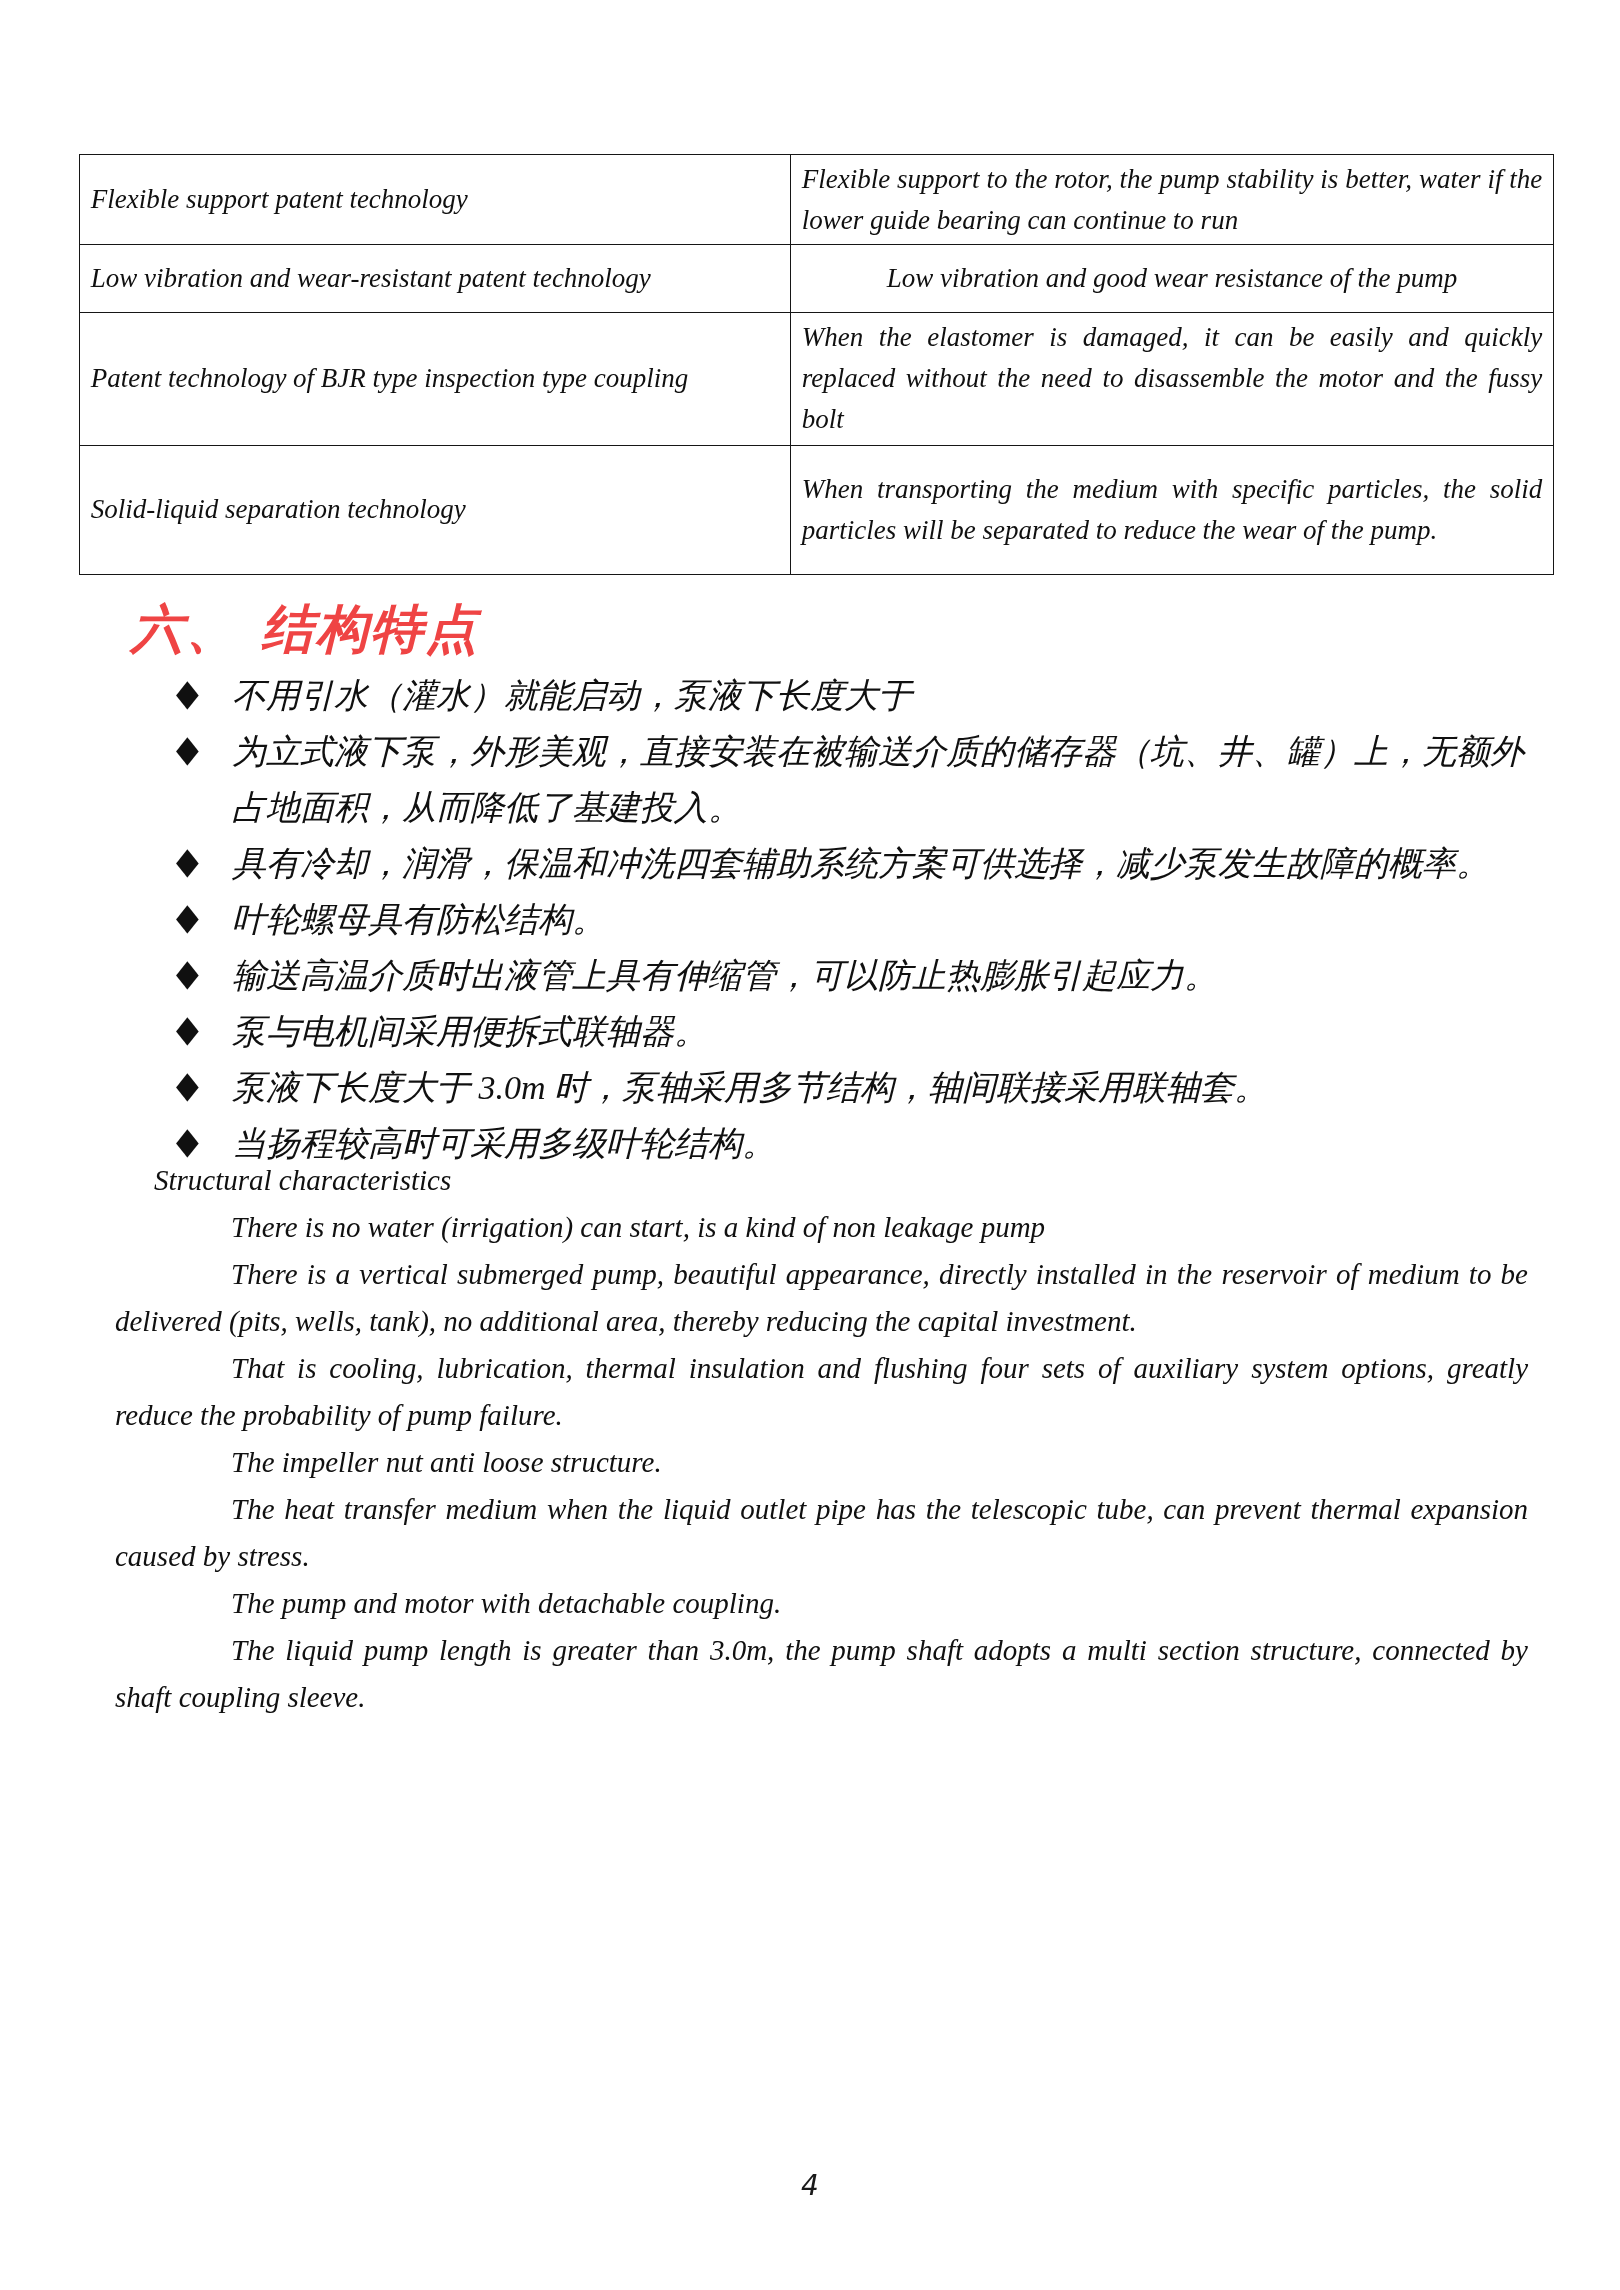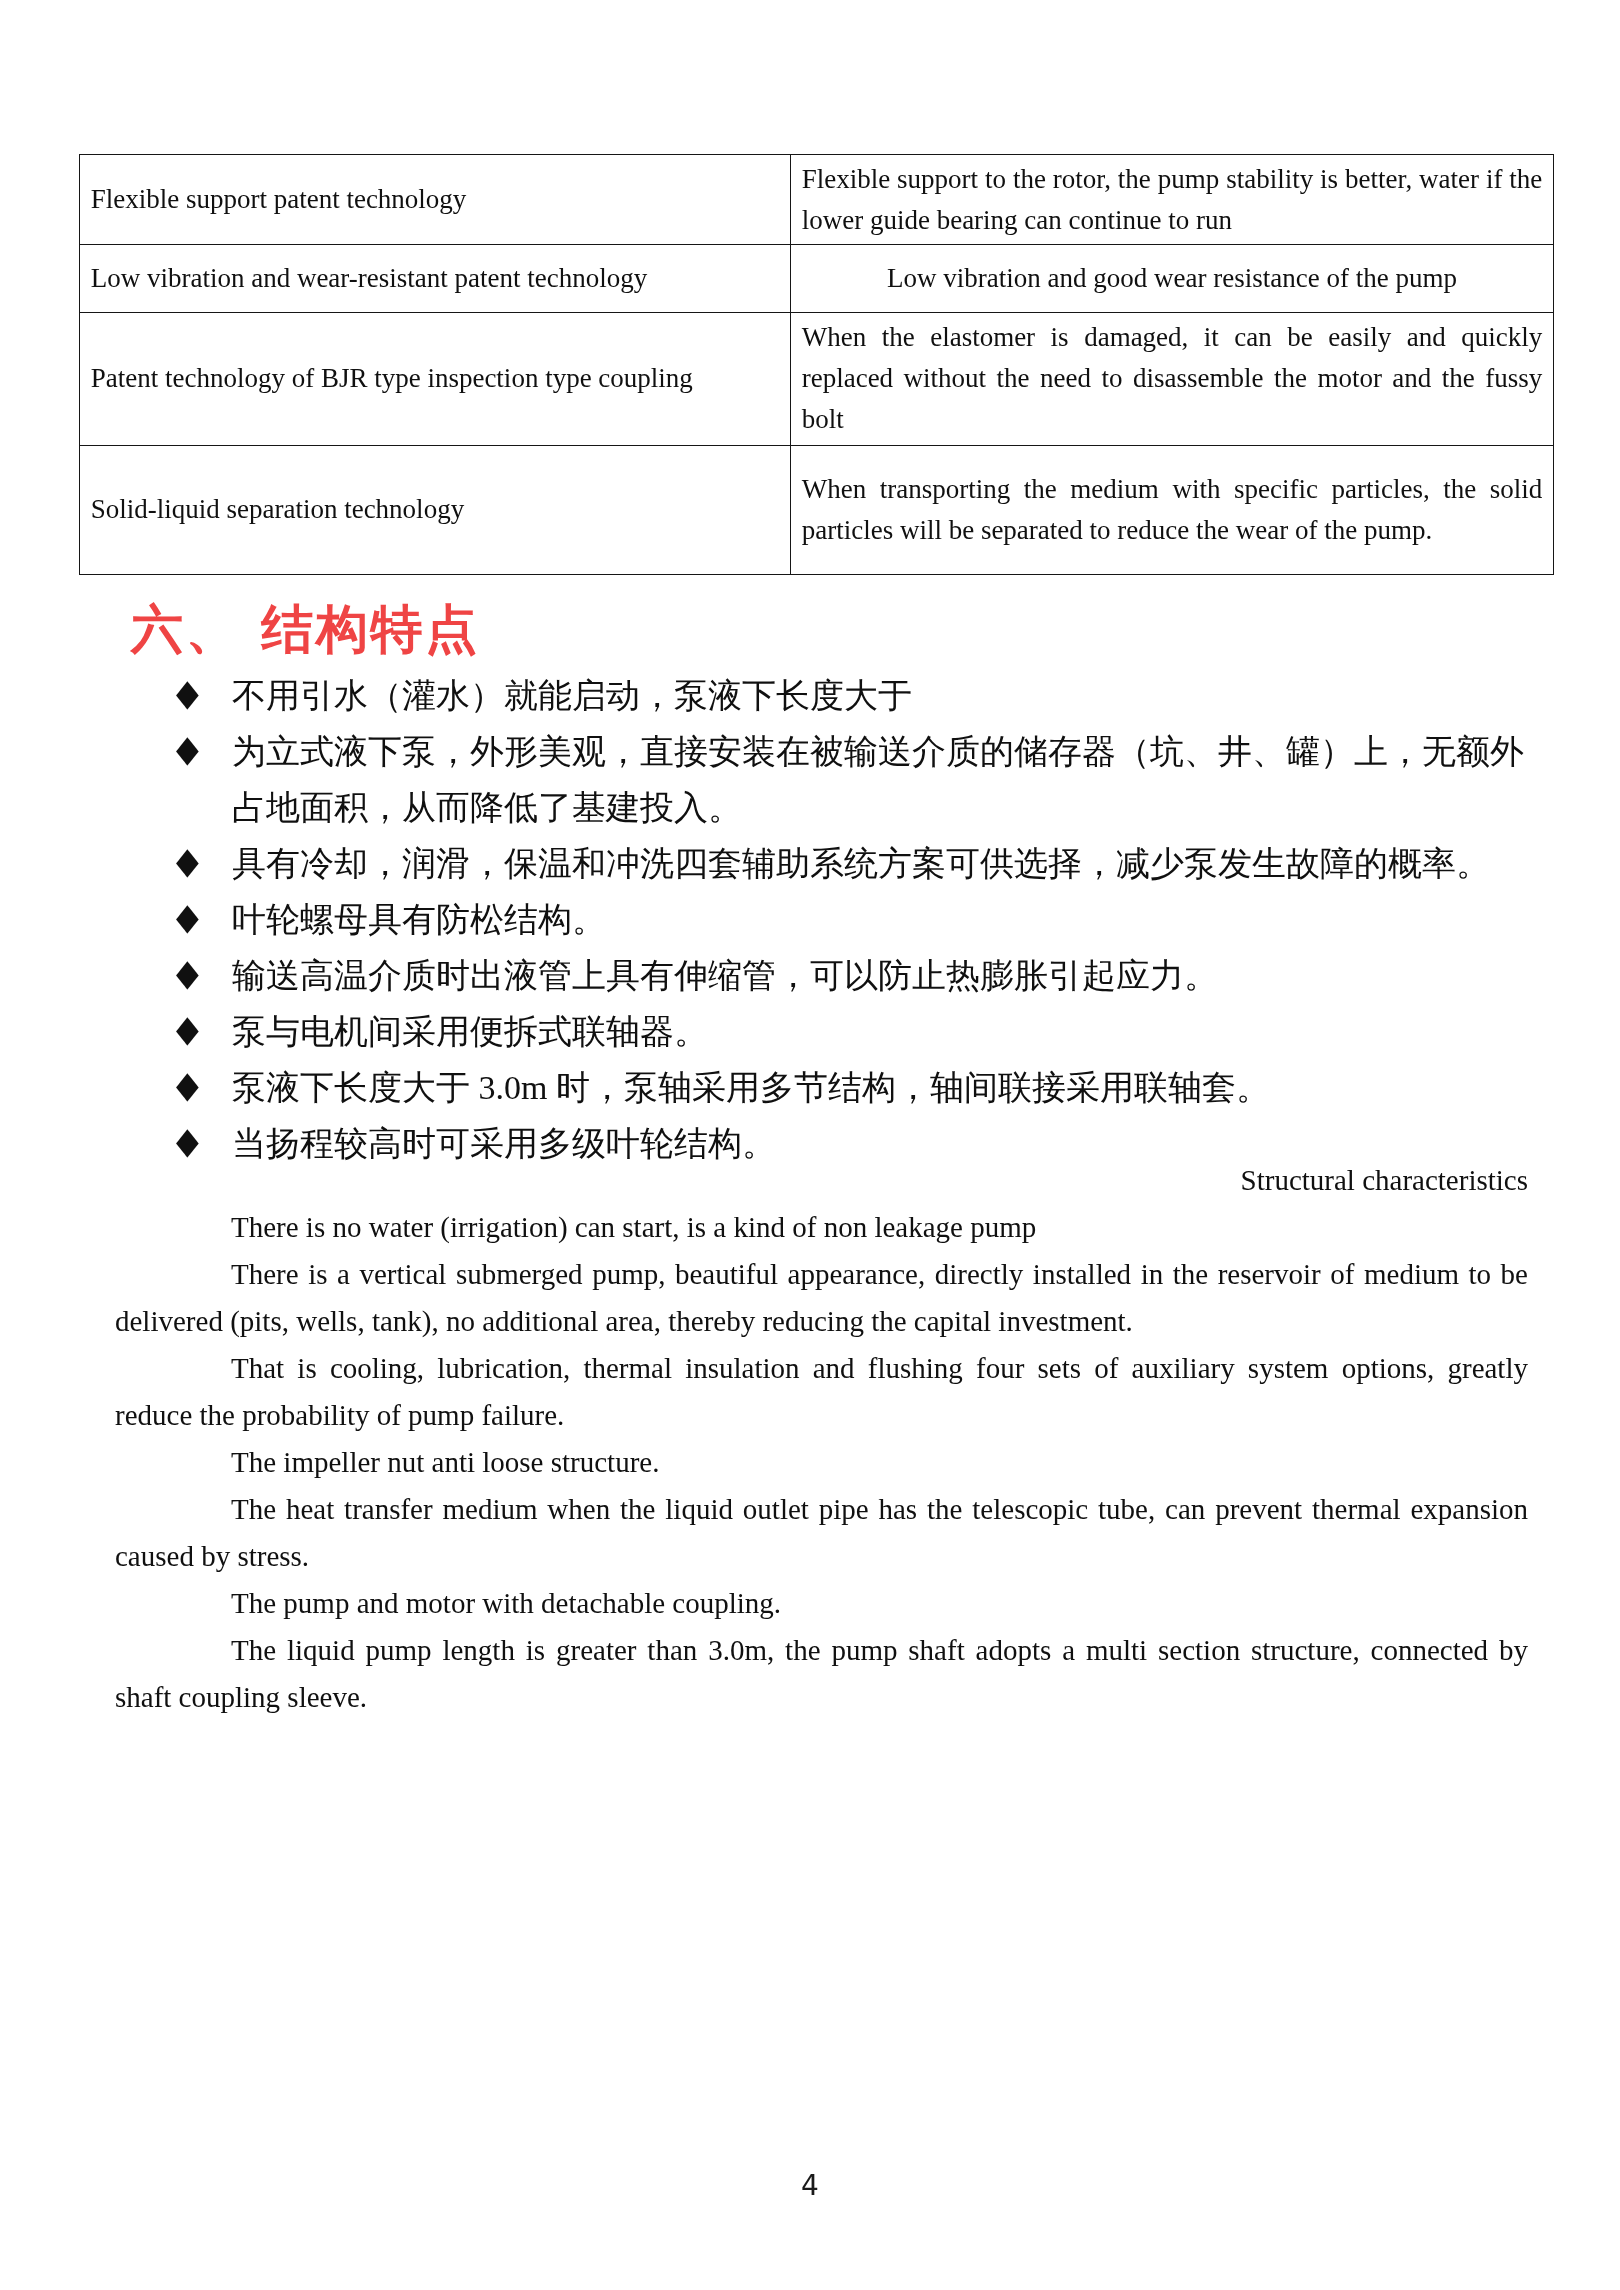--- a/index.html
+++ b/index.html
@@ -4,20 +4,21 @@
 <style>
   html,body{margin:0;padding:0;background:#888;}
   .page{
     position:relative;
     width:1620px;height:2291px;
     margin:0 auto;
     background:#ffffff;
     color:#141414;
     font-family:"Liberation Serif", serif;
     overflow:hidden;
+    font-style:italic;
   }
 
   
   .features-table{
     position:absolute;left:79px;top:154px;
     width:1474px;
     border-collapse:collapse;table-layout:fixed;
   }
   .features-table td{
     border:1.8px solid #161616;
@@ -68,21 +69,21 @@
     position:absolute;left:115px;top:1157px;
     width:1413px;
     font-size:29px;line-height:47px;
     color:#101010;
   }
   .english-block p{
     margin:0;
     text-align:justify;text-justify:inter-word;
     text-indent:116px;
   }
-  .english-block p.no-indent{text-indent:0;text-align:right;margin-left:39px;}
+  .english-block p.no-indent{text-indent:0;text-align:left;margin-left:39px;}
 
   
   .page-number{
     position:absolute;top:2169px;left:0;width:100%;
     text-align:center;
     font-family:"DejaVu Sans", sans-serif;
     font-size:28px;color:#1a1a1a;
   }
 </style>
 </head>

